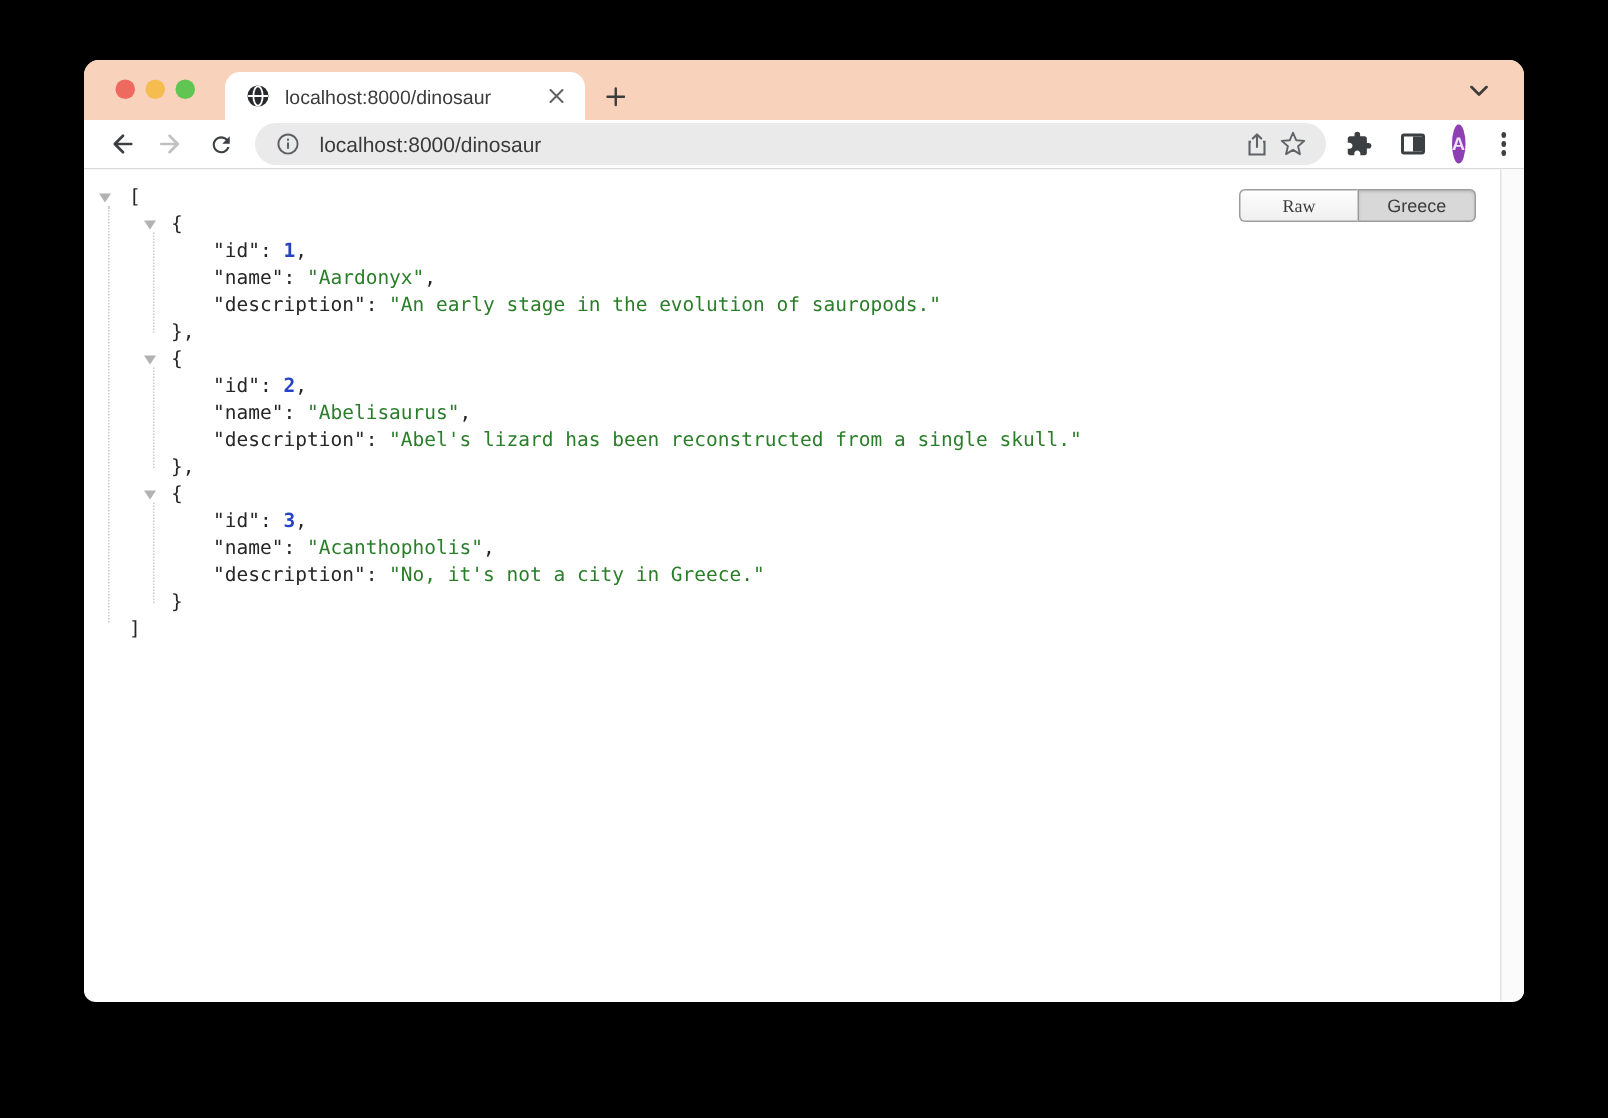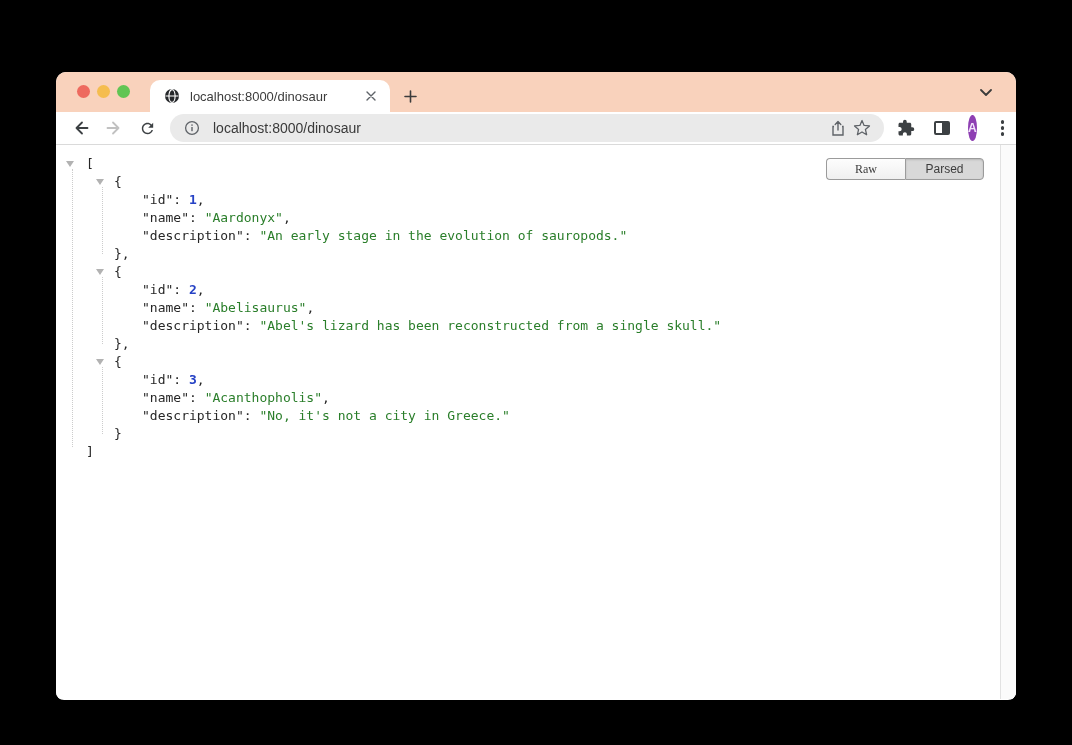--- a/index.html
+++ b/index.html
@@ -1,20 +1,20 @@
 <!DOCTYPE html>
 <html style="--tabbar_bg: #f9d2bc; --traffic_red: #ee6a5f; --traffic_yellow: #f5bd4f; --traffic_green: #61c554; --avatar_bg: #8e3fb3; --json_key: #262626; --json_number: #2642c5; --json_string: #2a7e2a;"><head>
 <meta charset="utf-8">
 <style>
   * { margin:0; padding:0; box-sizing:border-box; }
   html,body { width:1072px; height:745px; background:#000; font-family:"Liberation Sans", sans-serif; }
   .stage { position:relative; width:1072px; height:745px; background:#000; overflow:hidden; }
 
   .window { position:absolute; left:56px; top:40px; width:960px; height:628px;
-            background:#fff; border-radius:10px 10px 8px 8px; overflow:hidden;margin-top:32px; }
+            background:#fff; border-radius:10px 10px 8px 8px; overflow:hidden; }
 
   
   .tabbar { position:relative; height:40px; background:var(--tabbar_bg,#f9d2bc); }
   .lights { position:absolute; left:21px; top:13px; display:flex; gap:7px; }
   .light { width:13px; height:13px; border-radius:50%; }
   .light.red { background:var(--traffic_red,#ee6a5f); }
   .light.yellow { background:var(--traffic_yellow,#f5bd4f); }
   .light.green { background:var(--traffic_green,#61c554); }
 
   .tab { position:absolute; left:94px; top:8px; width:240px; height:32px; background:#fff;
@@ -168,21 +168,21 @@
             <i></i>
             <i></i>
             <i></i>
           </span>
       </span>
     </div>
 
     <div class="content">
       <div class="view-toggle">
         <button class="vbtn left">Raw</button>
-        <button class="vbtn right active">Parsed</button>
+        <button class="vbtn right active">Greece</button>
       </div>
       <div class="tree" id="json-tree" style="position:absolute">
           <div class="trow lvl0"><span class="tk-p">[</span></div>
           <div class="trow lvl1"><span class="tk-p">{</span></div>
           <div class="trow lvl2"><span class="tk-k">"id"</span><span class="tk-p">: </span><span class="tk-n">1</span><span class="tk-p">,</span></div>
           <div class="trow lvl2"><span class="tk-k">"name"</span><span class="tk-p">: </span><span class="tk-s">"Aardonyx"</span><span class="tk-p">,</span></div>
           <div class="trow lvl2"><span class="tk-k">"description"</span><span class="tk-p">: </span><span class="tk-s">"An early stage in the evolution of sauropods."</span></div>
           <div class="trow lvl1"><span class="tk-p">},</span></div>
           <div class="trow lvl1"><span class="tk-p">{</span></div>
           <div class="trow lvl2"><span class="tk-k">"id"</span><span class="tk-p">: </span><span class="tk-n">2</span><span class="tk-p">,</span></div>

